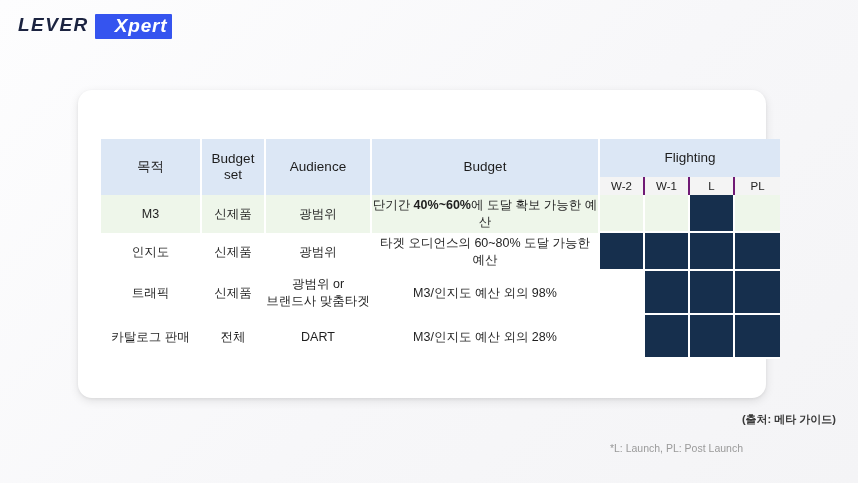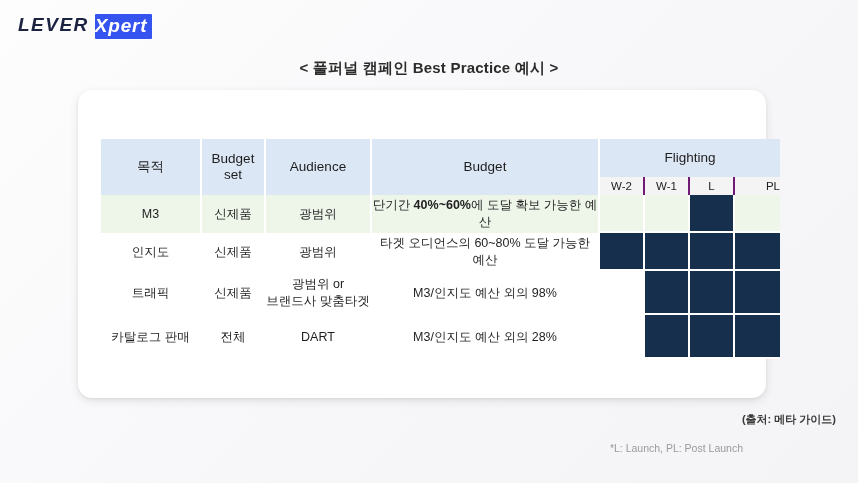--- a/index.html
+++ b/index.html
@@ -37,21 +37,21 @@
     font-style: italic;
     font-weight: 800;
     letter-spacing: 1.5px;
   }
   .logo-xpert {
     background: #3554ef;
     color: #ffffff;
     font-style: italic;
     font-weight: 800;
     letter-spacing: 0.8px;
-    padding: 1px 5px 2px 0;
+    padding: 1px 5px 2px 20px;
     margin-left: 6px;
     border-radius: 1px;
   }
 
   
   .slide-title {
     position: absolute;
     left: 0;
     right: 0;
     top: 59px;
@@ -102,21 +102,21 @@
     line-height: 1.15;
   }
   .hdr-cell.last { border-right: none; }
   .wk-cell {
     background: #f4f4f4;
     height: 18px;
     font-size: 11.5px;
     color: #222;
     border-right: 2px solid #701a75;
   }
-  .wk-cell.last { border-right: none; text-align: right; }
+  .wk-cell.last { border-right: none; }
 
   .body-cell {
     height: 38px;
     font-size: 12.5px;
     color: #1f1f1f;
     border-right: 2px solid #ffffff;
     line-height: 1.35;
   }
   .row-hl .body-cell { background: #eef6ea; }
   .row-hl .flt-empty { background: #eef6ea; }
@@ -153,21 +153,20 @@
 </head>
 <body>
 
 <div class="slide">
 
   <div class="logo">
     <span class="logo-lever">LEVER</span>
     <span class="logo-xpert">Xpert</span>
   </div>
 
-  <div class="slide-title">&lt; 풀퍼널 캠페인 Best Practice 예시 &gt;</div>
 
   <div class="card">
 
     <table class="tbl">
       <colgroup>
         <col style="width:101px">
         <col style="width:64px">
         <col style="width:106px">
         <col style="width:228px">
         <col style="width:45px">

